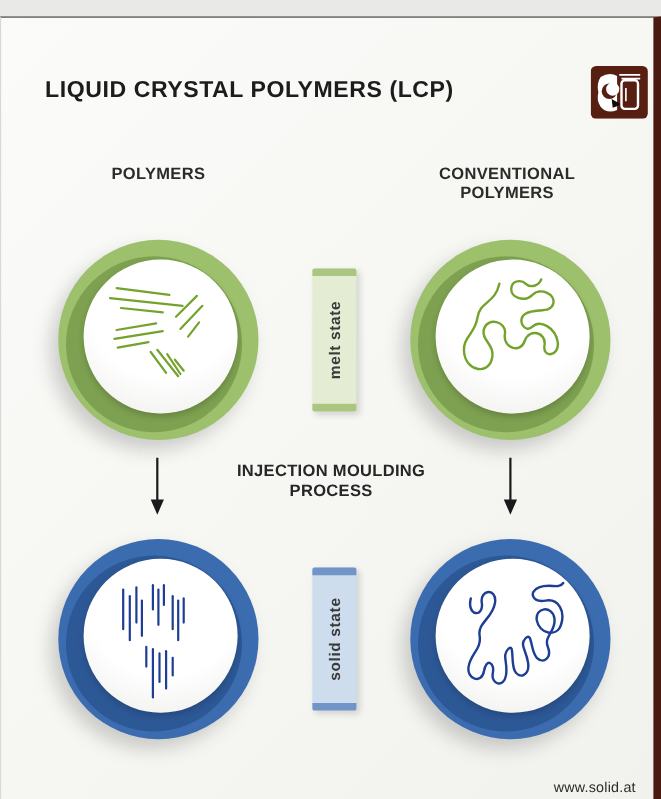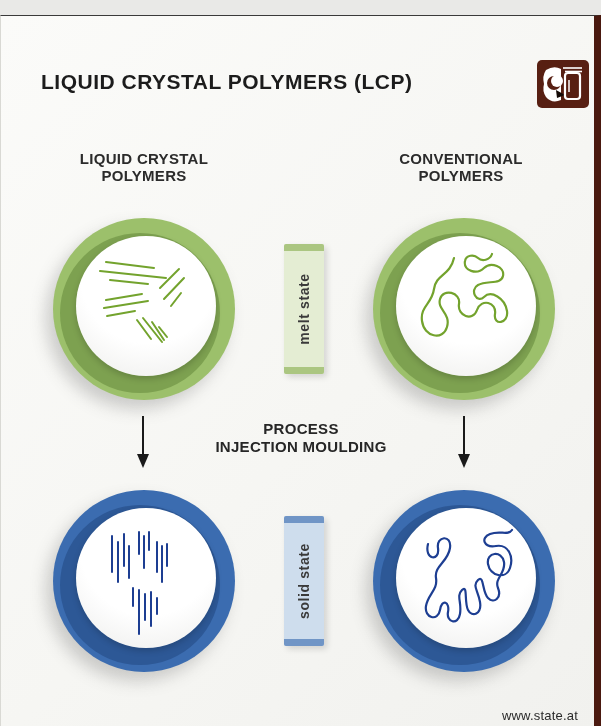--- a/index.html
+++ b/index.html
@@ -150,21 +150,20 @@
     <circle cx="17" cy="23" r="7" fill="#571f12"></circle>
     <circle cx="20" cy="21" r="6" fill="#ffffff"></circle>
     <path d="M19,30 L28,35 L20,38 Z" fill="#140a06"></path>
     <rect x="28" y="13" width="15" height="26" rx="3" fill="none" stroke="#ffffff" stroke-width="2.2"></rect>
     <line x1="32" y1="20" x2="32" y2="32" stroke="#ffffff" stroke-width="1.5"></line>
     <line x1="26" y1="8" x2="45" y2="8" stroke="#ffffff" stroke-width="1.6"></line>
     <line x1="28" y1="11.5" x2="45" y2="11.5" stroke="#ffffff" stroke-width="1.6"></line>
   </svg>
 
   <div class="col-header left">
-    <div>LIQUID CRYSTAL</div>
     <div>POLYMERS</div>
   </div>
 
   <div class="col-header right">
     <div>CONVENTIONAL</div>
     <div>POLYMERS</div>
   </div>
 
   <div class="circle green pos-tl">
     <div class="crescent"></div>
@@ -207,22 +206,22 @@
   <svg class="down-arrow left" viewBox="0 0 16 52" xmlns="http://www.w3.org/2000/svg">
     <line x1="8" y1="0" x2="8" y2="40" stroke="#1a1a1a" stroke-width="2"></line>
     <polygon points="2,38 14,38 8,52" fill="#1a1a1a"></polygon>
   </svg>
   <svg class="down-arrow right" viewBox="0 0 16 52" xmlns="http://www.w3.org/2000/svg">
     <line x1="8" y1="0" x2="8" y2="40" stroke="#1a1a1a" stroke-width="2"></line>
     <polygon points="2,38 14,38 8,52" fill="#1a1a1a"></polygon>
   </svg>
 
   <div class="process-text">
+    <div>INJECTION MOULDING</div>
     <div>PROCESS</div>
-    <div>INJECTION MOULDING</div>
   </div>
 
   <div class="circle blue pos-bl">
     <div class="crescent"></div>
     <div class="inner">
       <svg width="140" height="140" viewBox="0 0 140 140" xmlns="http://www.w3.org/2000/svg">
         <g stroke="#1d3e92" stroke-width="2" stroke-linecap="round">
           <line x1="36" y1="28" x2="36" y2="64"></line>
           <line x1="42" y1="34" x2="42" y2="74"></line>
           <line x1="48" y1="26" x2="48" y2="58"></line>
@@ -251,15 +250,15 @@
       </svg>
     </div>
   </div>
 
   <div class="badge solid">
     <div class="cap top"></div>
     <div class="cap bottom"></div>
     <span>solid state</span>
   </div>
 
-  <div class="website">www.state.at</div>
+  <div class="website">www.solid.at</div>
 
 </div>
 
 </body></html>

